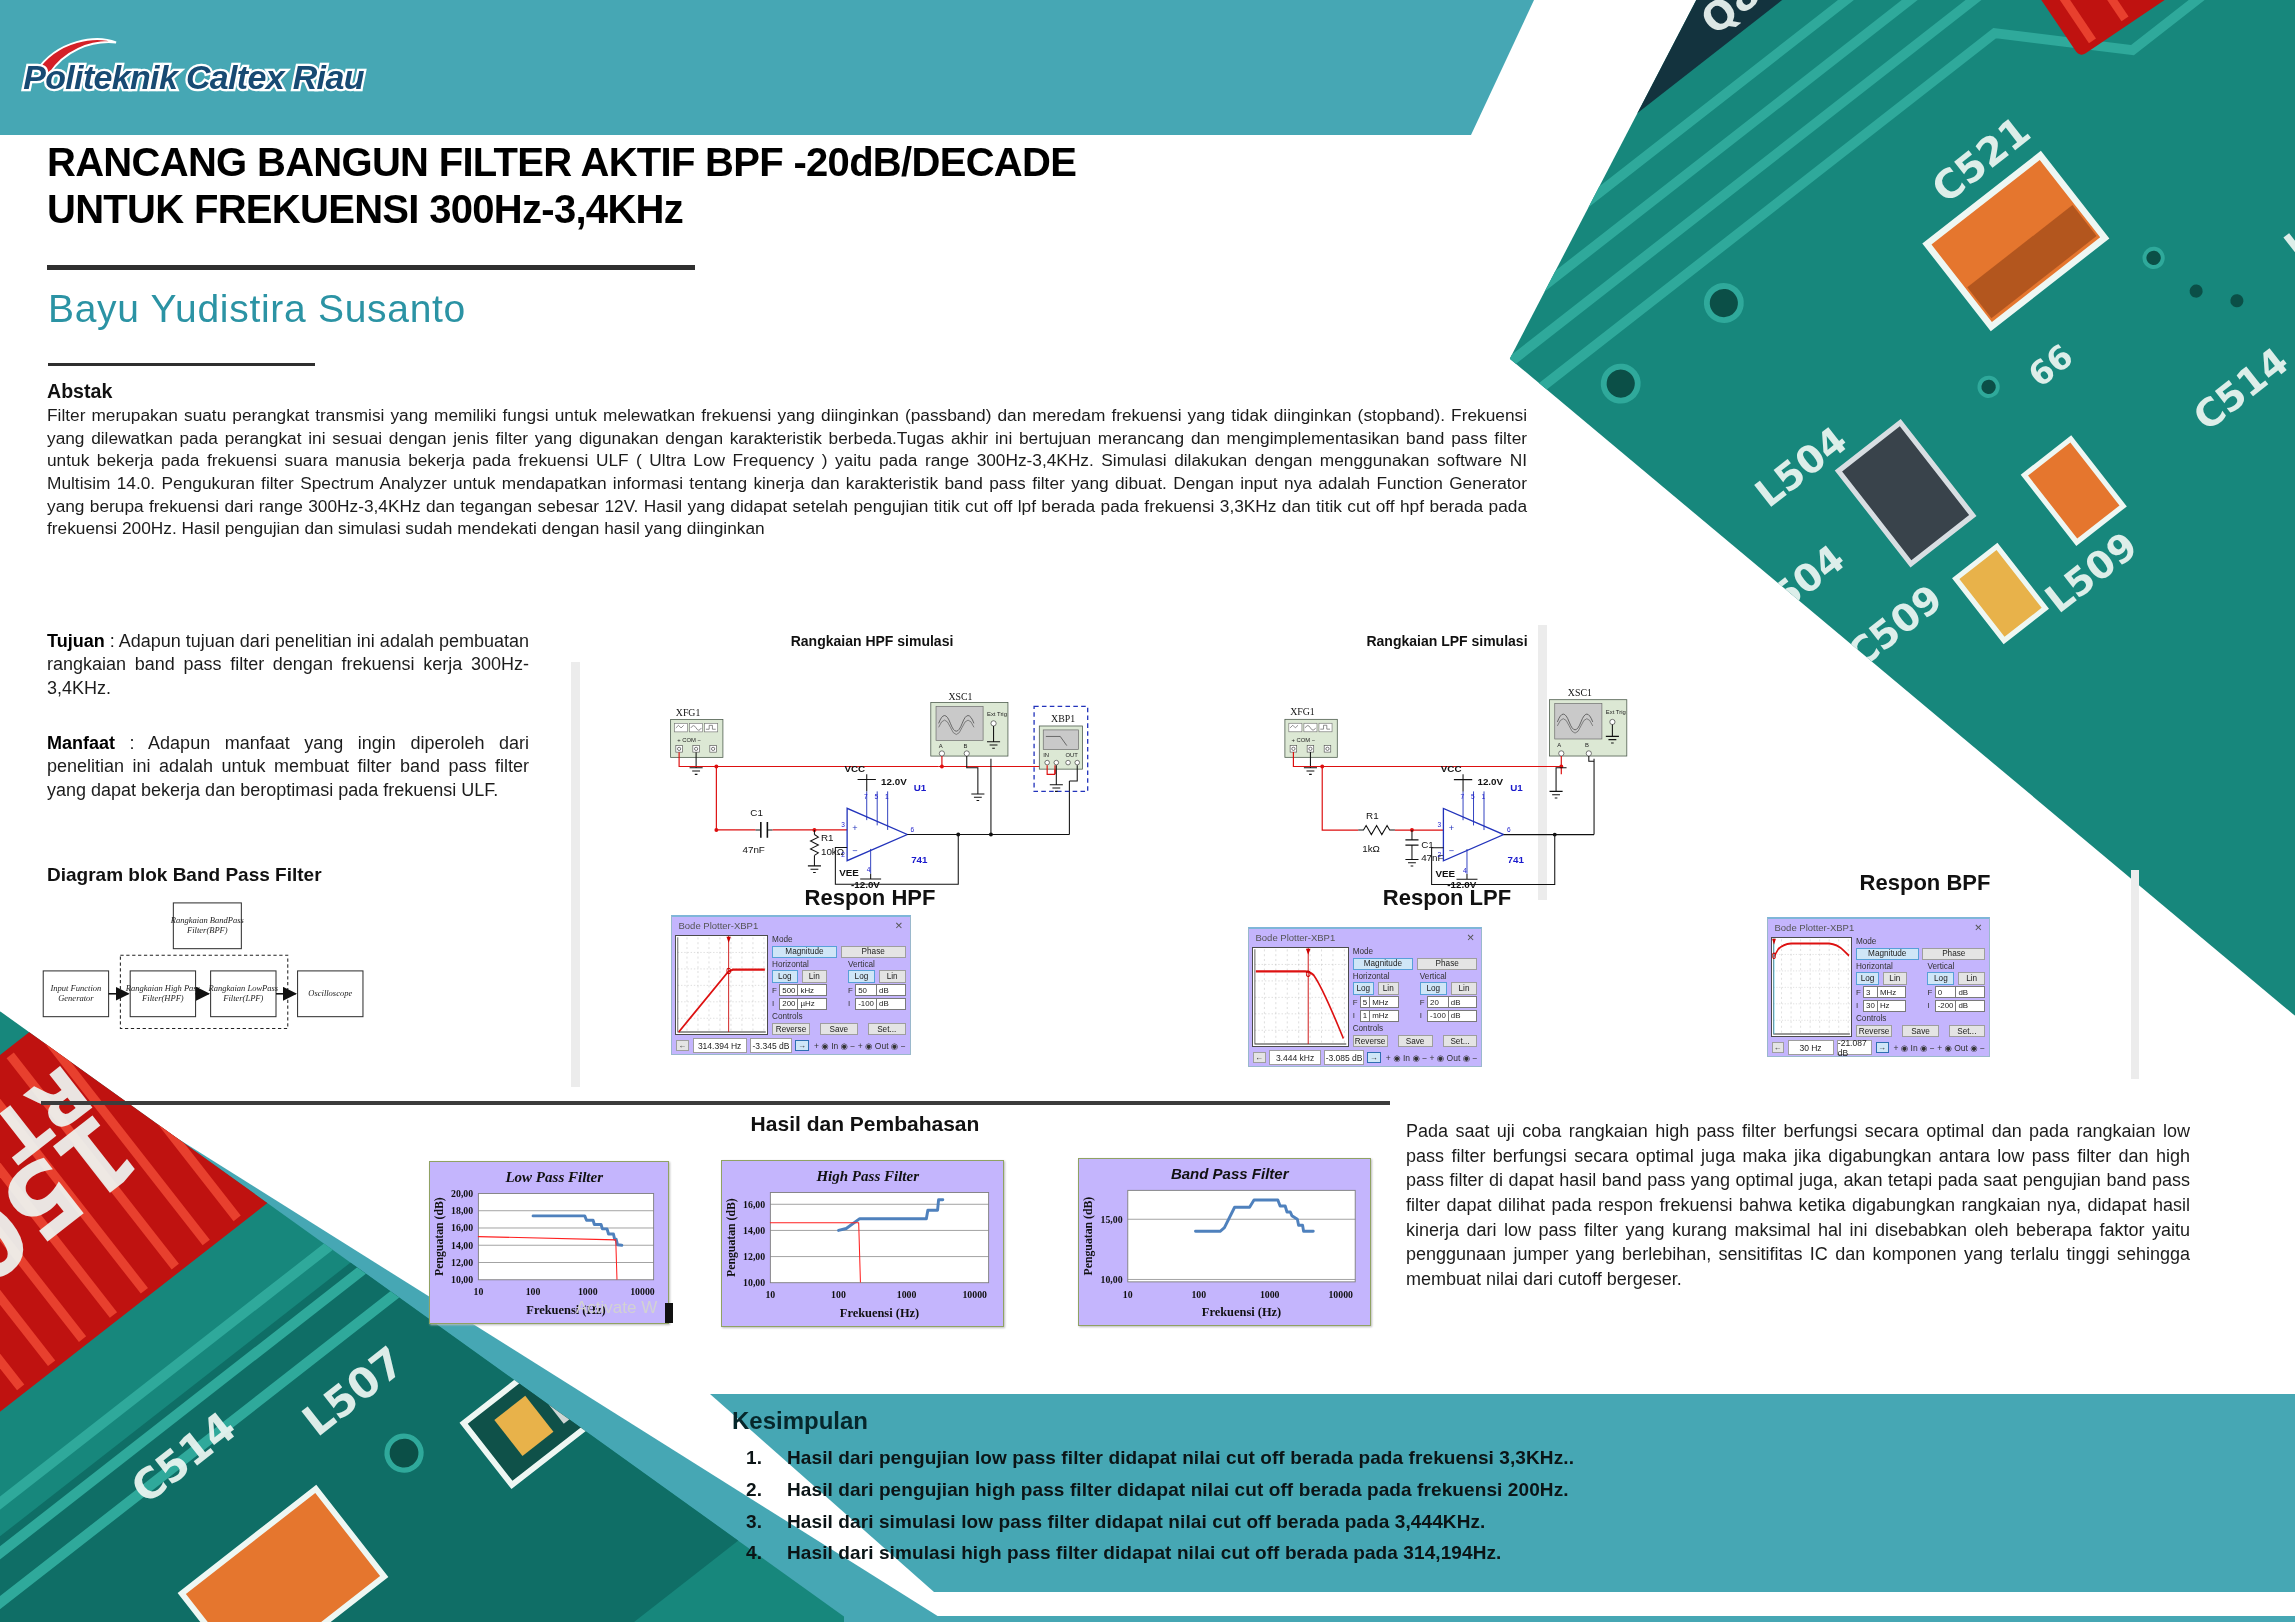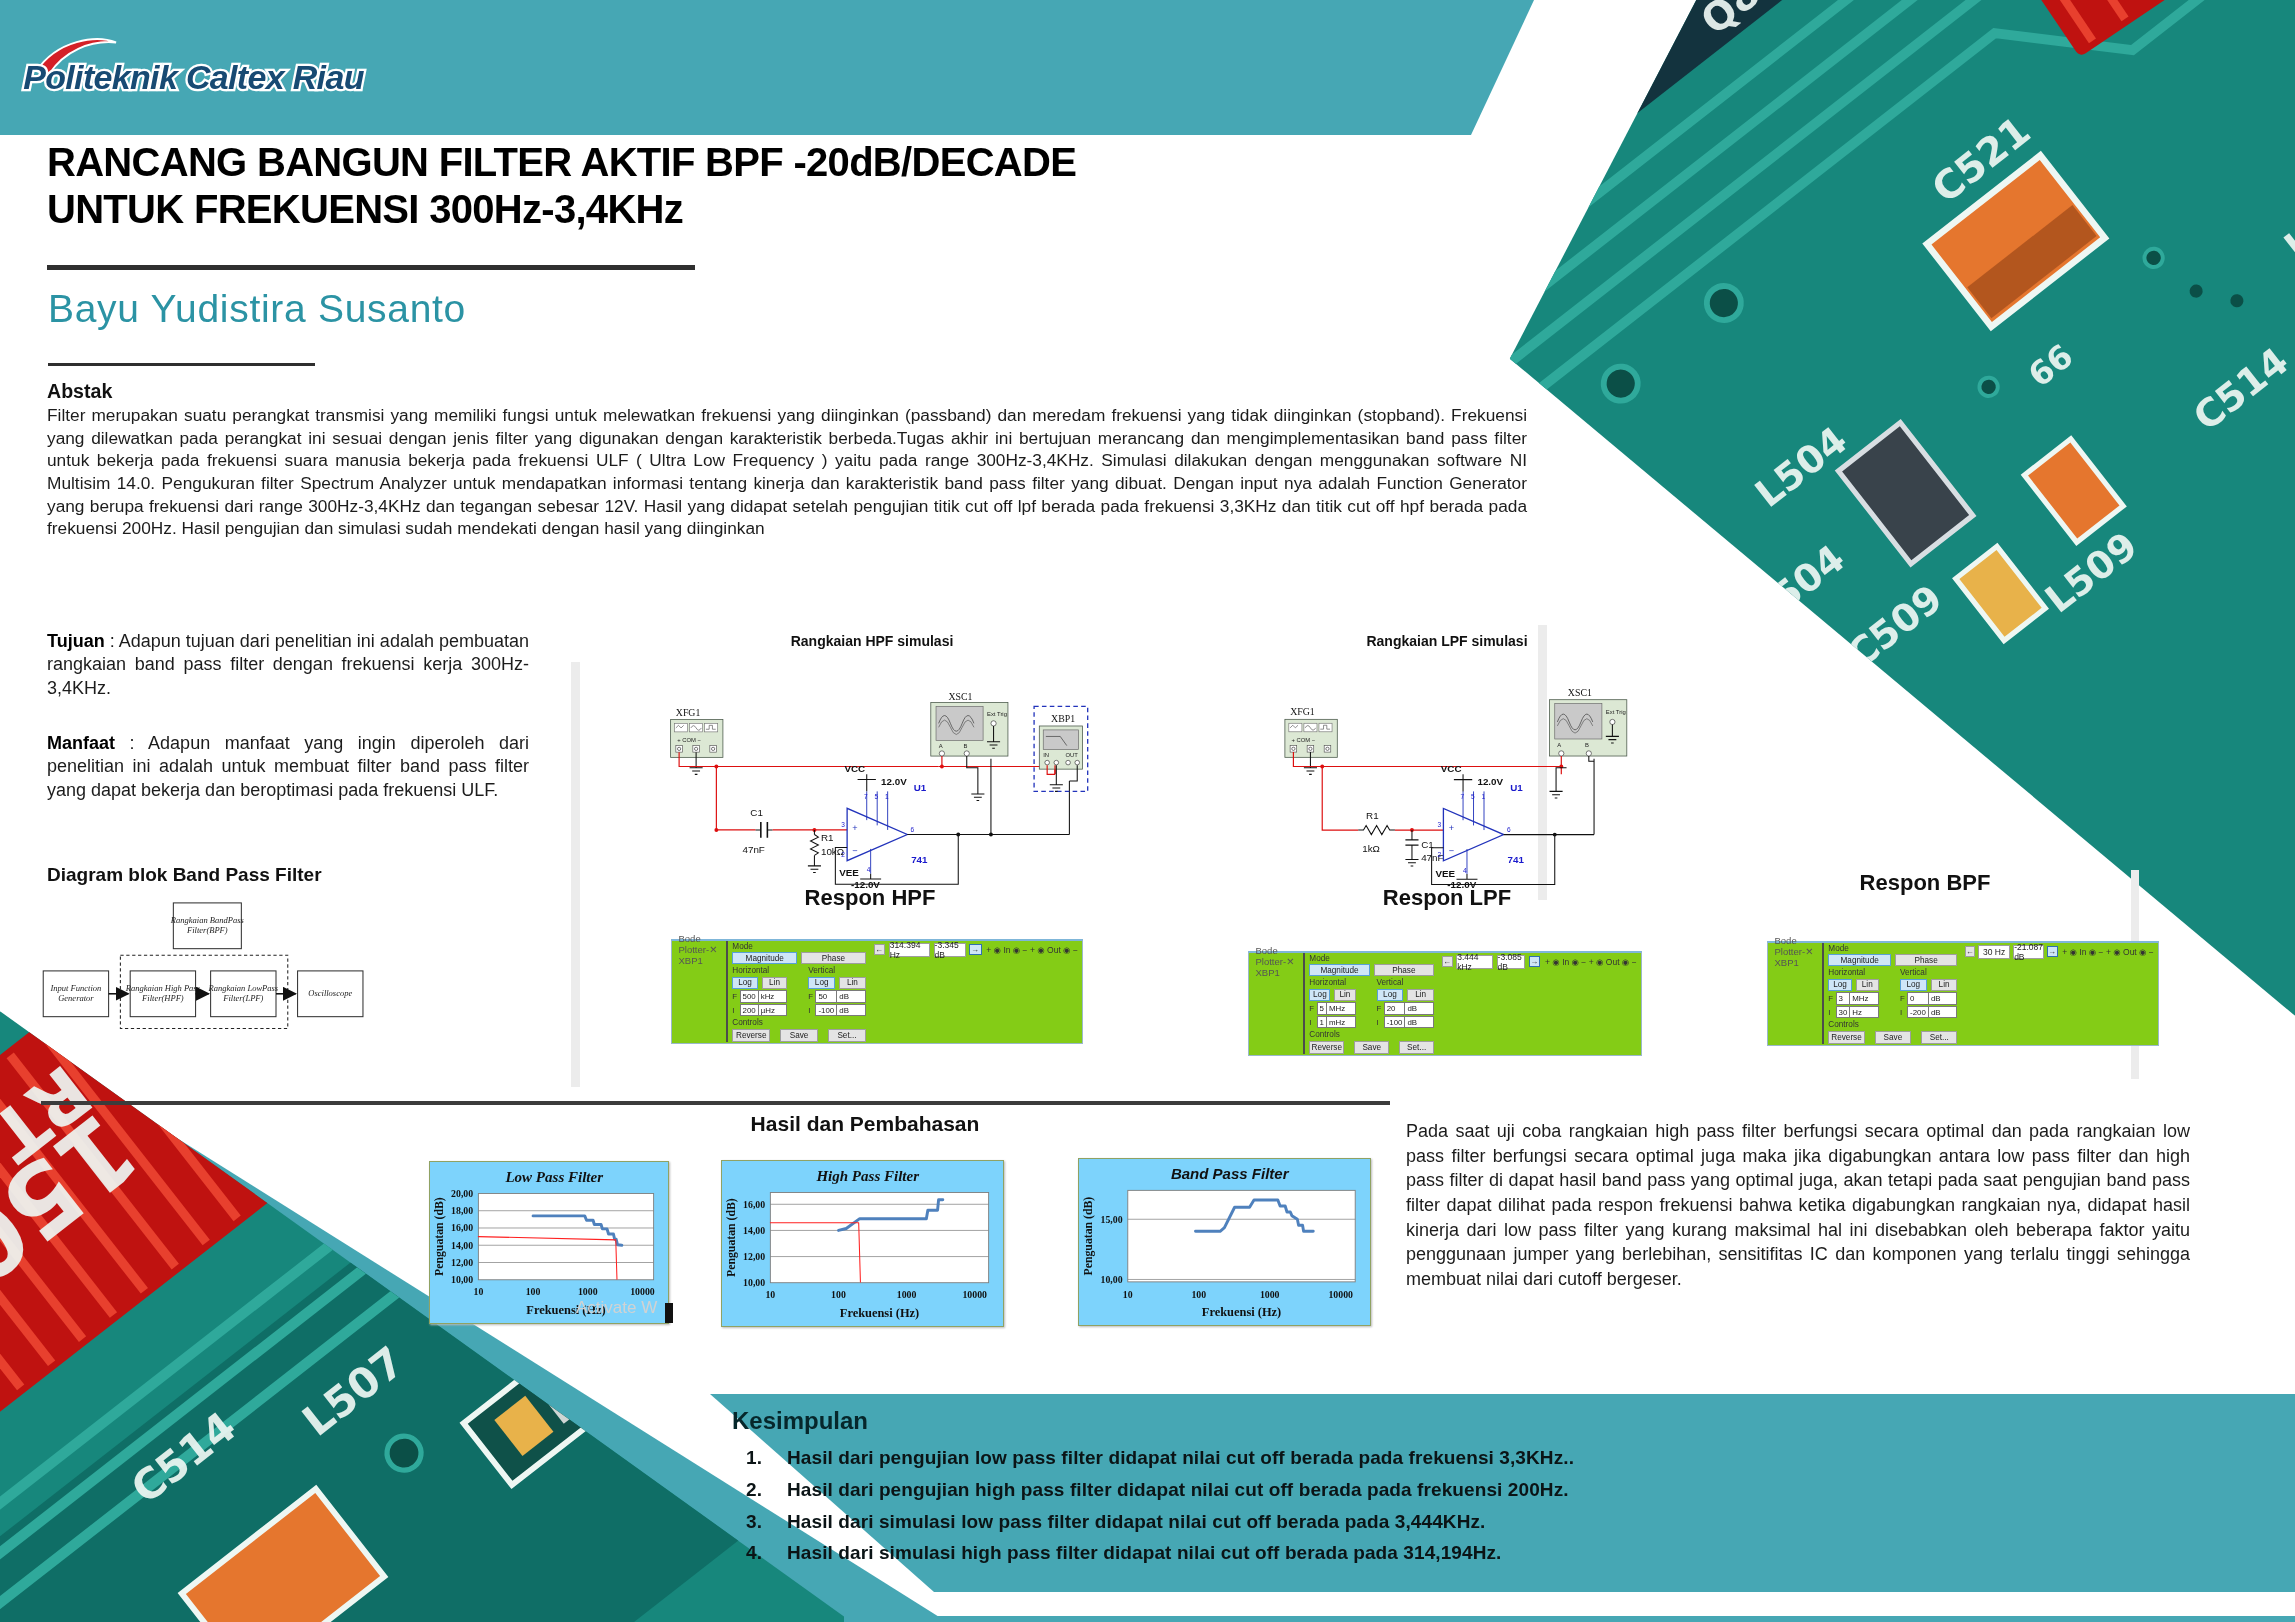--- a/index.html
+++ b/index.html
@@ -44,22 +44,22 @@
   .wire-r{stroke:#dd0f0f;stroke-width:1.8;fill:none;}
   .wire-k{stroke:#111;stroke-width:1.6;fill:none;}
   .opamp{stroke:#2233bb;stroke-width:2;fill:none;}
   .clab{font-size:15px;fill:#111;}
   .blab{font-size:15px;fill:#1a1acc;font-weight:bold;}
   .pinn{font-size:10px;fill:#1a1acc;}
   .tiny{font-size:9px;fill:#222;}
   .gnd{stroke:#111;stroke-width:1.6;}
   .jdot{fill:#dd0f0f;}
   
-  .bwin{position:absolute;background:#84cc16;border:0.7px solid #9ab8cc;
-        border-top:2px solid #7fb6d9;display:flex;margin-top:24px;}
+  .bwin{position:absolute;background:#c4b5fd;border:0.7px solid #9ab8cc;
+        border-top:2px solid #7fb6d9;display:flex;flex-direction:column;}
   .btitle{height:17.7px;display:flex;justify-content:space-between;align-items:center;
         font-size:9.5px;color:#555;padding:0 6.5px;}
   .bclose{color:#555;font-size:9.8px;}
   .bbody{flex:1;display:flex;min-height:0;padding:0 3.9px 1.3px 2.6px;}
   .bgraph{width:55%;background:#fff;border:1.3px solid #4c4c4c;margin-right:3.9px;position:relative;}
   .bgraph svg{position:absolute;inset:0;width:100%;height:100%;}
   .bside{flex:1;font-size:8.2px;color:#222;display:flex;flex-direction:column;gap:1.3px;}
   .bgl{color:#333;margin-top:0.7px;}
   .brow{display:flex;gap:3.9px;}
   .bbtn{flex:1;background:#e4e4e4;border:0.7px solid #9e9e9e;text-align:center;
@@ -75,21 +75,21 @@
        font-size:7.9px;display:flex;align-items:center;}
   .bctrl{display:flex;gap:10px;margin-top:0.7px;}
   .bstatus{height:17.7px;display:flex;align-items:center;gap:3.3px;padding:0 3.9px;font-size:8.8px;color:#222;}
   .barrow{background:#e4e4e4;border:0.7px solid #9e9e9e;font-size:7.9px;width:17px;text-align:center;}
   .bread{background:#fff;border:0.7px solid #9e9e9e;height:12.4px;display:flex;align-items:center;
          justify-content:center;font-size:8.5px;}
   .bread.f{width:34%;} .bread.d{width:26%;}
   .bgo{background:#cfe6f7;border:0.7px solid #2f6fb1;width:18.3px;text-align:center;font-size:7.9px;}
   .bio{white-space:nowrap;font-size:8.5px;color:#333;margin-left:1.3px;}
   
-  .chart-panel{position:absolute;background:#7dd3fc;border:1.3px solid #90a263;box-shadow:1.3px 1.3px 2px #bbb;}
+  .chart-panel{position:absolute;background:#c4b5fd;border:1.3px solid #90a263;box-shadow:1.3px 1.3px 2px #bbb;}
   .chart-panel svg{width:100%;height:100%;}
   #watermark{left:576px;top:1298px;font-size:17px;color:#d2d2d2;font-weight:300;}
   #wm-mark{left:665px;top:1303px;width:7.9px;height:19.6px;background:#111;}
   
   #discussion{left:1406px;top:1119px;width:784px;font-size:18px;line-height:1.37;
      font-weight:300;text-align:justify;color:#1c1c1c;}
   #mid-rule{left:41px;top:1101px;width:1349px;height:3.9px;background:#3c3c3c;}
   #kesimpulan-panel{left:0;top:1394px;width:2295px;height:198px;background:#46a7b4;
      clip-path:polygon(710px 0,2295px 0,2295px 198px,934px 198px);}
   #kesimpulan-h{left:732px;top:1407px;font-size:24px;font-weight:bold;color:#06272b;}

